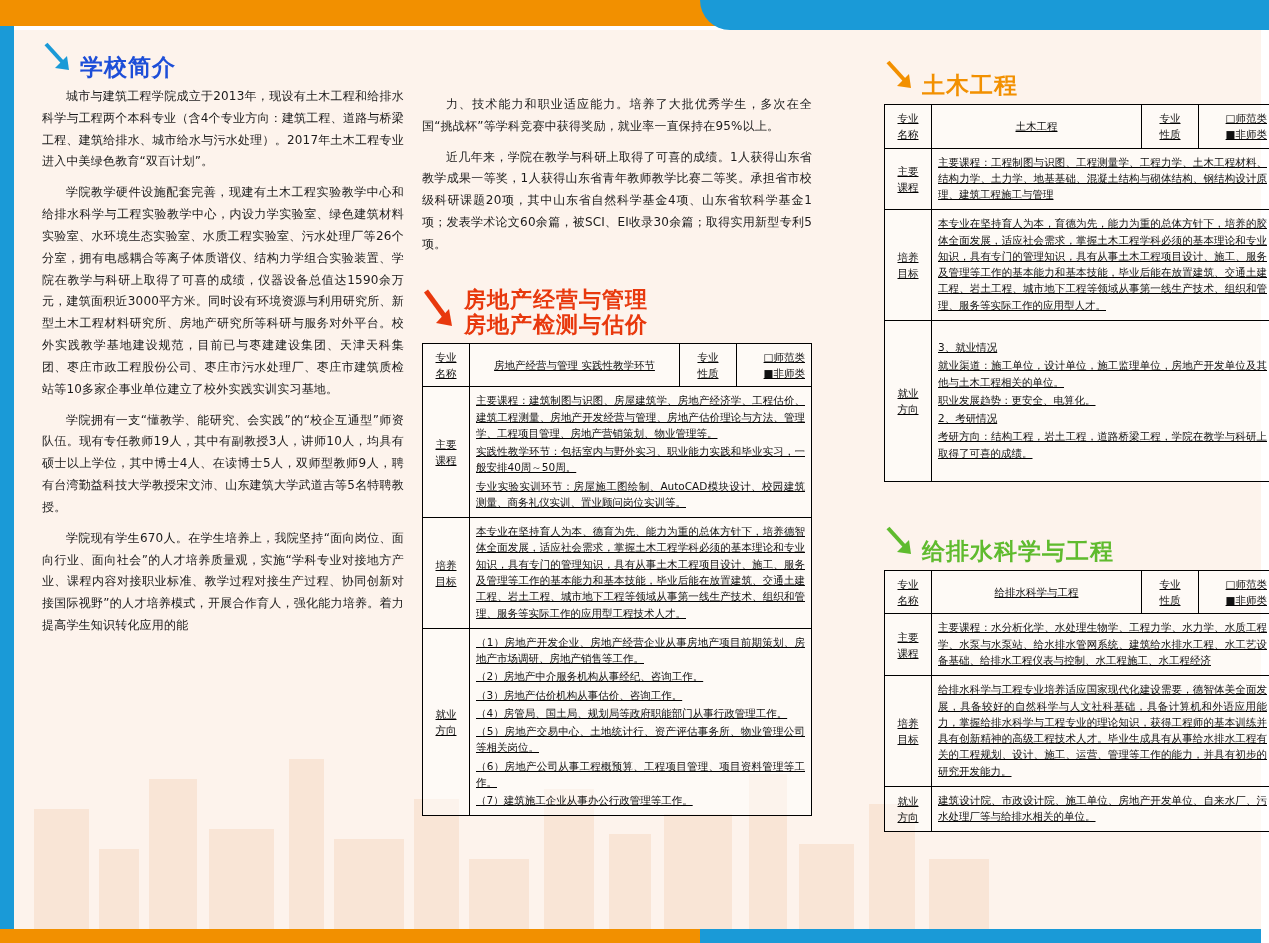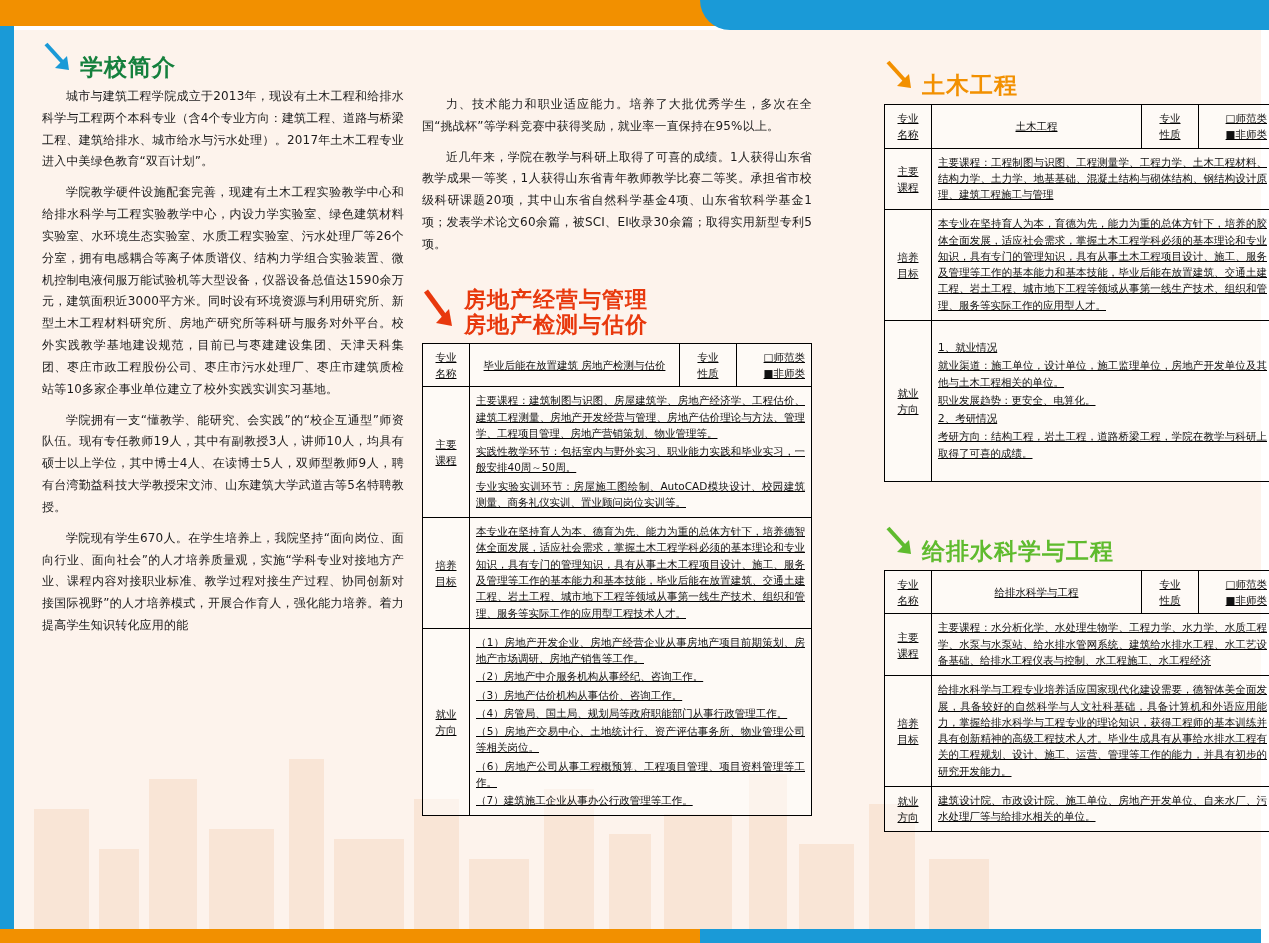--- a/index.html
+++ b/index.html
@@ -48,21 +48,21 @@
   .col1{left:42px;width:362px;}
   .col2{left:422px;width:390px;}
   .col3{left:884px;width:390px;}
 
   
   .heading{position:relative;display:flex;align-items:flex-end;margin-bottom:6px;}
   .arrow{width:34px;height:40px;margin-right:4px;flex:none;}
   .heading h2{
     margin:0;font-size:23px;font-weight:bold;letter-spacing:1px;line-height:1.1;
   }
-  .h-blue h2{color:#15803d;}
+  .h-blue h2{color:#1d4ed8;}
   .h-orange h2{color:#f29000;}
   .h-red h2{color:#e8380d;font-size:22px;}
   .h-green h2{color:#5fbb2e;}
 
   
   p.body{
     margin:0 0 9px 0;
     font-size:12px;
     line-height:1.82;
     color:#1a1a1a;
@@ -133,21 +133,21 @@
 
   <div class="heading h-blue">
     <svg class="arrow" viewBox="0 0 34 40">
       <path d="M4 4 L24 26" stroke="#1a9ad7" stroke-width="4" fill="none"></path>
       <path d="M27 30 L13 28 L25 16 Z" fill="#1a9ad7"></path>
     </svg>
     <h2>学校简介</h2>
   </div>
 
   <p class="body">城市与建筑工程学院成立于2013年，现设有土木工程和给排水科学与工程两个本科专业（含4个专业方向：建筑工程、道路与桥梁工程、建筑给排水、城市给水与污水处理）。2017年土木工程专业进入中美绿色教育“双百计划”。</p>
-  <p class="body">学院教学硬件设施配套完善，现建有土木工程实验教学中心和给排水科学与工程实验教学中心，内设力学实验室、绿色建筑材料实验室、水环境生态实验室、水质工程实验室、污水处理厂等26个分室，拥有电感耦合等离子体质谱仪、结构力学组合实验装置、微机控制电液伺服万能试验机等大型设备，仪器设备总值达1590余万元，建筑面积近3000平方米。同时设有环境资源与利用研究所、新型土木工程材料研究所、房地产研究所等科研与服务对外平台。校外实践教学基地建设规范，目前已与枣建建设集团、天津天科集团、枣庄市政工程股份公司、枣庄市污水处理厂、枣庄市建筑质检站等10多家企事业单位建立了校外实践实训实习基地。</p>
+  <p class="body">学院教学硬件设施配套完善，现建有土木工程实验教学中心和给排水科学与工程实验教学中心，内设力学实验室、绿色建筑材料实验室、水环境生态实验室、水质工程实验室、污水处理厂等26个分室，拥有电感耦合等离子体质谱仪、结构力学组合实验装置、学院在教学与科研上取得了可喜的成绩，仪器设备总值达1590余万元，建筑面积近3000平方米。同时设有环境资源与利用研究所、新型土木工程材料研究所、房地产研究所等科研与服务对外平台。校外实践教学基地建设规范，目前已与枣建建设集团、天津天科集团、枣庄市政工程股份公司、枣庄市污水处理厂、枣庄市建筑质检站等10多家企事业单位建立了校外实践实训实习基地。</p>
   <p class="body">学院拥有一支“懂教学、能研究、会实践”的“校企互通型”师资队伍。现有专任教师19人，其中有副教授3人，讲师10人，均具有硕士以上学位，其中博士4人、在读博士5人，双师型教师9人，聘有台湾勤益科技大学教授宋文沛、山东建筑大学武道吉等5名特聘教授。</p>
   <p class="body">学院现有学生670人。在学生培养上，我院坚持“面向岗位、面向行业、面向社会”的人才培养质量观，实施“学科专业对接地方产业、课程内容对接职业标准、教学过程对接生产过程、协同创新对接国际视野”的人才培养模式，开展合作育人，强化能力培养。着力提高学生知识转化应用的能</p>
 </div>
 
 <div class="col col2">
   <div style="height:54px"></div>
   <p class="body">力、技术能力和职业适应能力。培养了大批优秀学生，多次在全国“挑战杯”等学科竞赛中获得奖励，就业率一直保持在95%以上。</p>
   <p class="body">近几年来，学院在教学与科研上取得了可喜的成绩。1人获得山东省教学成果一等奖，1人获得山东省青年教师教学比赛二等奖。承担省市校级科研课题20项，其中山东省自然科学基金4项、山东省软科学基金1项；发表学术论文60余篇，被SCI、EI收录30余篇；取得实用新型专利5项。</p>
 
   <div style="height:20px"></div>
@@ -160,21 +160,21 @@
     <div>
       <h2>房地产经营与管理</h2>
       <h2>房地产检测与估价</h2>
     </div>
   </div>
 
   <table class="spec">
     <tbody>
         <tr>
       <td class="lbl">专业<br>名称</td>
-      <td class="ttl">毕业后能在放置建筑 房地产检测与估价</td>
+      <td class="ttl">房地产经营与管理 实践性教学环节</td>
       <td class="kind">专业<br>性质</td>
       <td class="box">
         <span class="chk">□师范类</span>
         <span class="chk">■非师类</span>
       </td>
     </tr>
     <tr>
       <td class="lbl">主要<br>课程</td>
       <td class="content" colspan="3">
         <div>主要课程：建筑制图与识图、房屋建筑学、房地产经济学、工程估价、建筑工程测量、房地产开发经营与管理、房地产估价理论与方法、管理学、工程项目管理、房地产营销策划、物业管理等。</div>
@@ -234,21 +234,21 @@
     </tr>
     <tr>
       <td class="lbl">培养<br>目标</td>
       <td class="content" colspan="3">
         <div>本专业在坚持育人为本，育德为先，能力为重的总体方针下，培养的胶体全面发展，适应社会需求，掌握土木工程学科必须的基本理论和专业知识，具有专门的管理知识，具有从事土木工程项目设计、施工、服务及管理等工作的基本能力和基本技能，毕业后能在放置建筑、交通土建工程、岩土工程、城市地下工程等领域从事第一线生产技术、组织和管理、服务等实际工作的应用型人才。</div>
       </td>
     </tr>
     <tr>
       <td class="lbl">就业<br>方向</td>
       <td class="content" colspan="3" style="height:150px">
-        <div>1、就业情况</div>
+        <div>3、就业情况</div>
         <div>就业渠道：施工单位，设计单位，施工监理单位，房地产开发单位及其他与土木工程相关的单位。</div>
         <div>职业发展趋势：更安全、电算化。</div>
         <div>2、考研情况</div>
         <div>考研方向：结构工程，岩土工程，道路桥梁工程，学院在教学与科研上取得了可喜的成绩。</div>
       </td>
     </tr>
   </tbody>
     </table>
 
   <div style="height:42px"></div>

